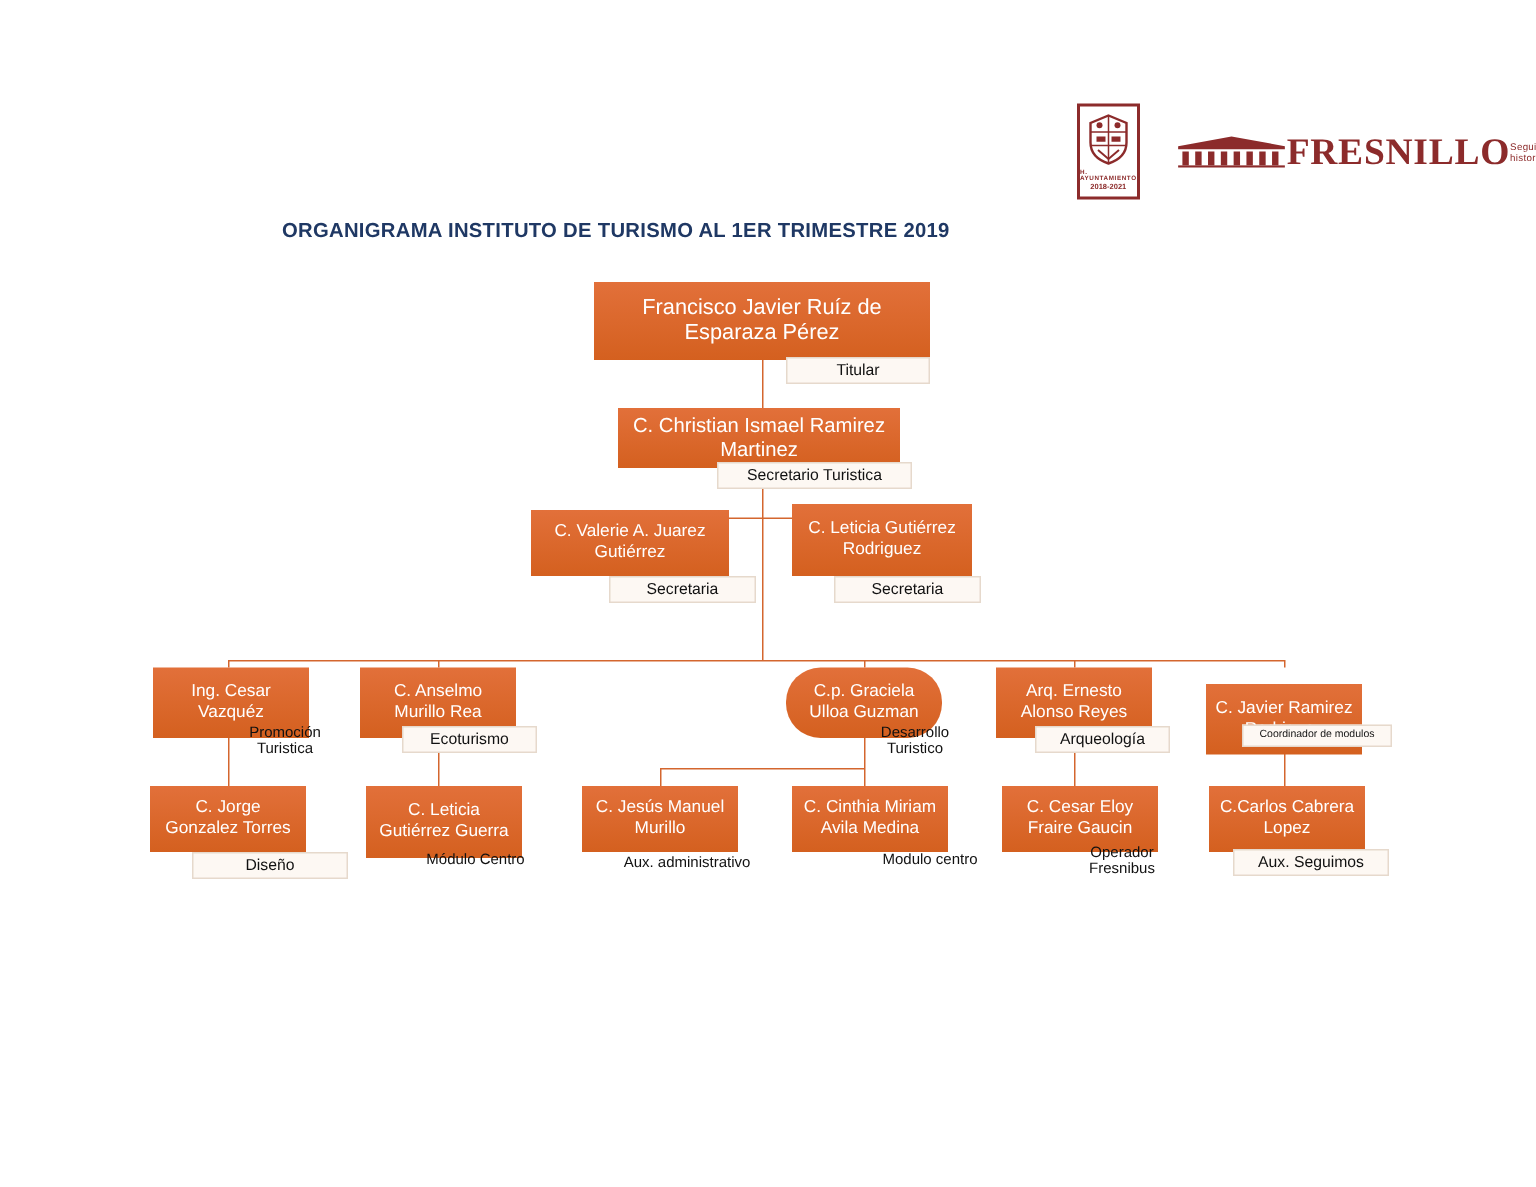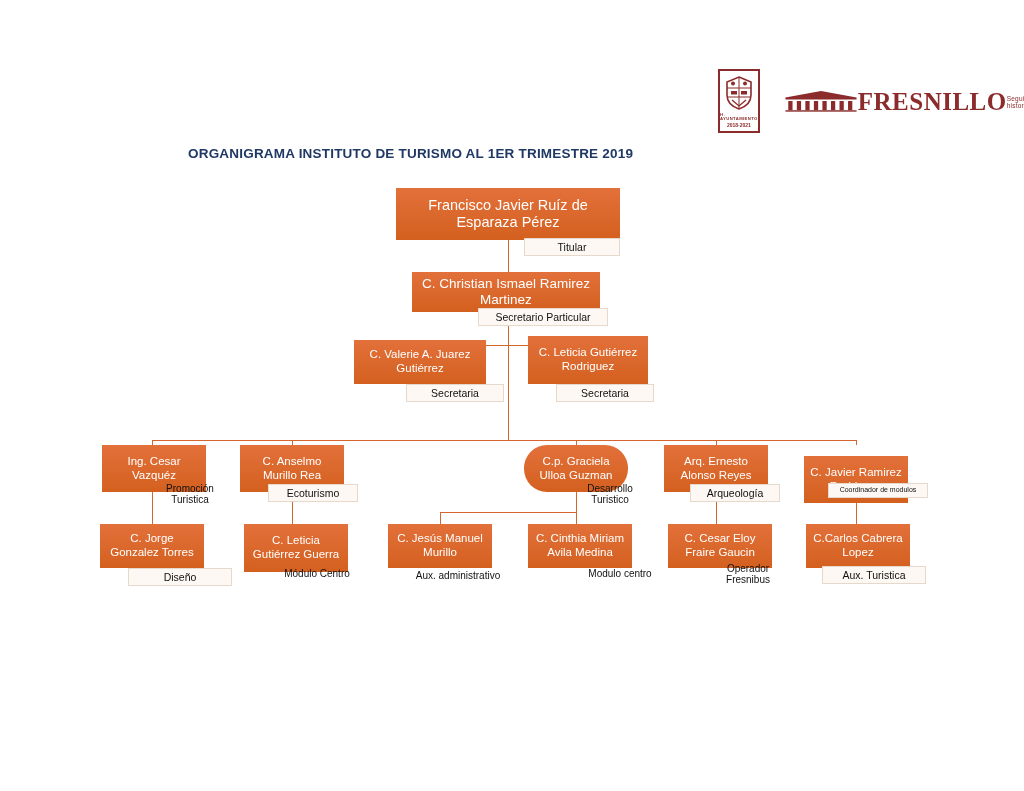--- a/index.html
+++ b/index.html
@@ -221,21 +221,21 @@
     <span>Francisco  Javier Ruíz de Esparaza Pérez</span>
   </div>
   <div class="label" style="left:524px; top:238px; width:96px; height:18px;">
     <span>Titular</span>
   </div>
 
   <div class="node lvl2" style="left:412px; top:272px; width:188px; height:40px;">
     <span>C. Christian Ismael Ramirez Martinez</span>
   </div>
   <div class="label" style="left:478px; top:308px; width:130px; height:18px;">
-    <span>Secretario Particular</span>
+    <span>Secretario Turistica</span>
   </div>
 
   <div class="node lvl3" style="left:354px; top:340px; width:132px; height:44px;">
     <span>C.  Valerie A. Juarez Gutiérrez</span>
   </div>
   <div class="label" style="left:406px; top:384px; width:98px; height:18px;">
     <span>Secretaria</span>
   </div>
 
   <div class="node lvl3" style="left:528px; top:336px; width:120px; height:48px;">
@@ -312,16 +312,16 @@
     <span>C. Cesar Eloy Fraire Gaucin</span>
   </div>
   <div class="label plain mid" style="left:702px; top:560px; width:92px; height:28px;">
     <span>Operador Fresnibus</span>
   </div>
 
   <div class="node lvl5" style="left:806px; top:524px; width:104px; height:44px;">
     <span>C.Carlos Cabrera Lopez</span>
   </div>
   <div class="label" style="left:822px; top:566px; width:104px; height:18px;">
-    <span>Aux. Turistica</span>
+    <span>Aux. Seguimos</span>
   </div>
 
 </div>
 
 </body></html>

